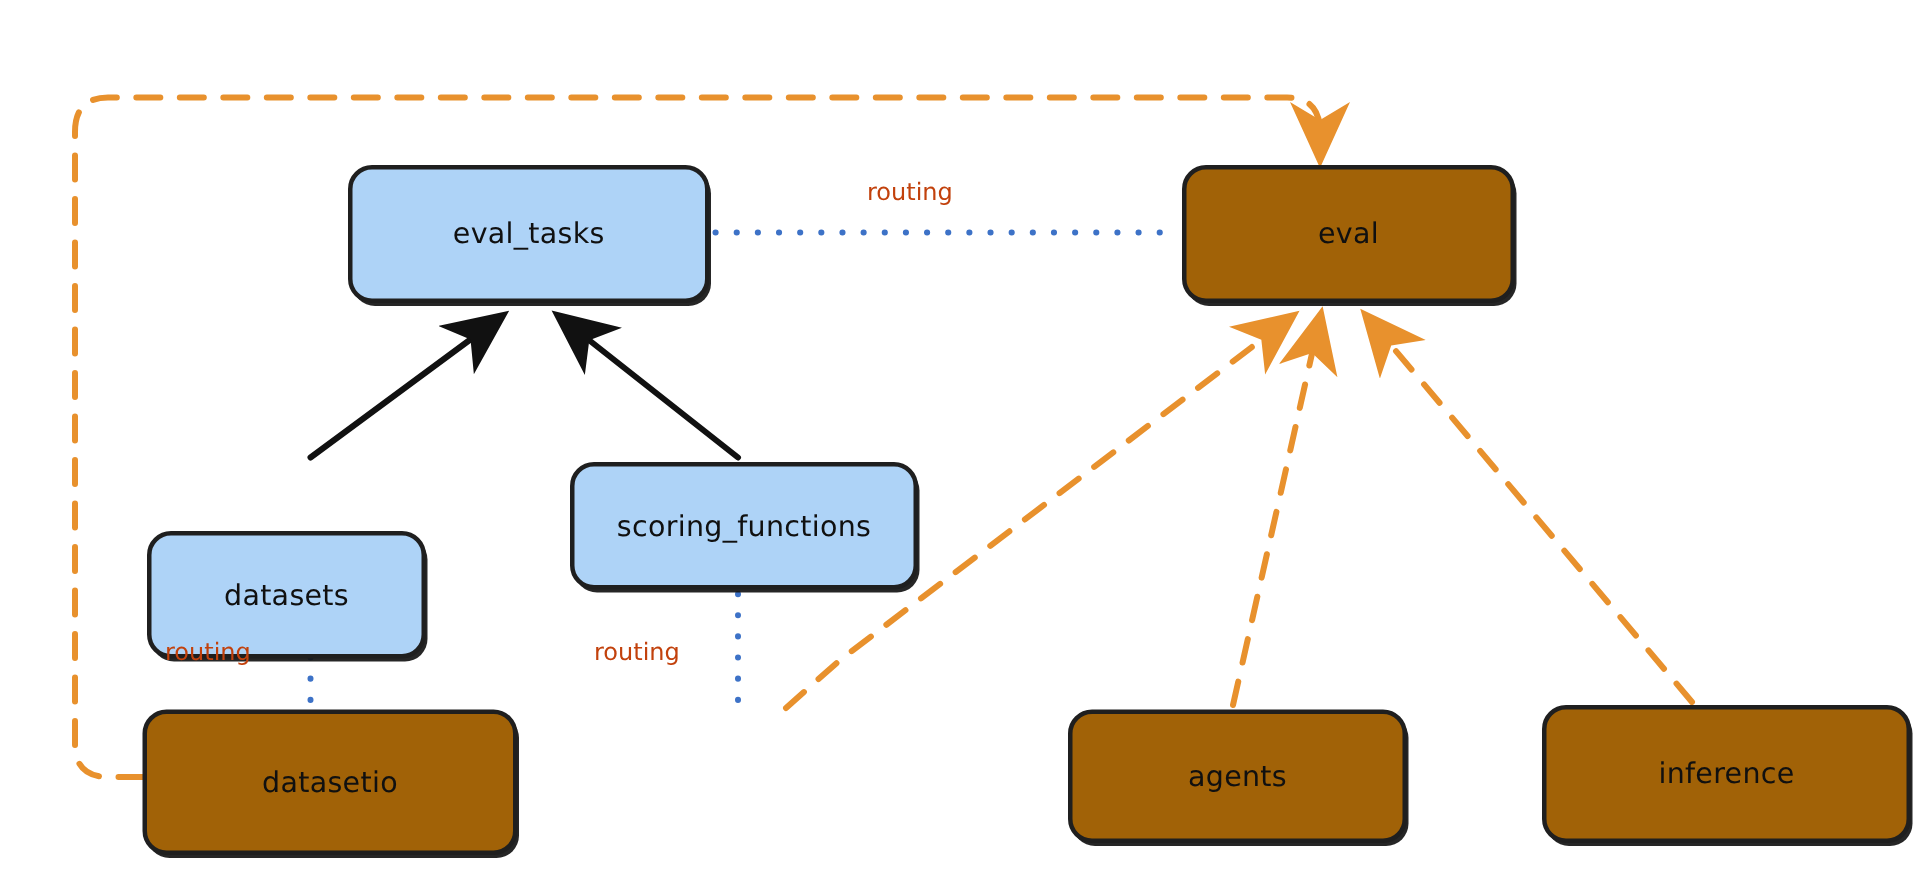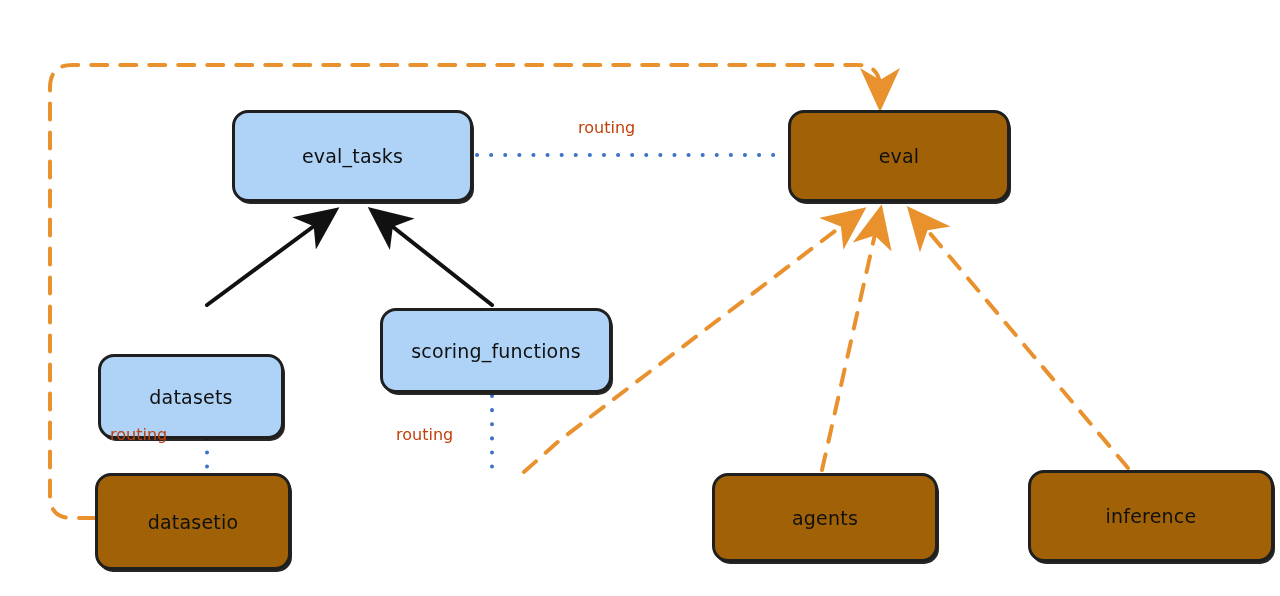--- a/index.html
+++ b/index.html
@@ -109,21 +109,21 @@
     </div>
 
     <div class="node blue" style="left:98px; top:324px; width:186px; height:85px;margin-top:30px;">
       <span class="node-label">datasets</span>
     </div>
 
     <div class="node blue" style="left:380px; top:308px; width:232px; height:85px;">
       <span class="node-label">scoring_functions</span>
     </div>
 
-    <div class="node green" style="left:95px; top:473px; width:196px; height:97px;">
+    <div class="node green" style="left:95px; top:473px; width:250px; height:97px;">
       <span class="node-label">datasetio</span>
     </div>
 
 
     <div class="node green" style="left:712px; top:473px; width:226px; height:89px;justify-content:center;">
       <span class="node-label">agents</span>
     </div>
 
     <div class="node green" style="left:1028px; top:470px; width:246px; height:92px;">
       <span class="node-label">inference</span>

